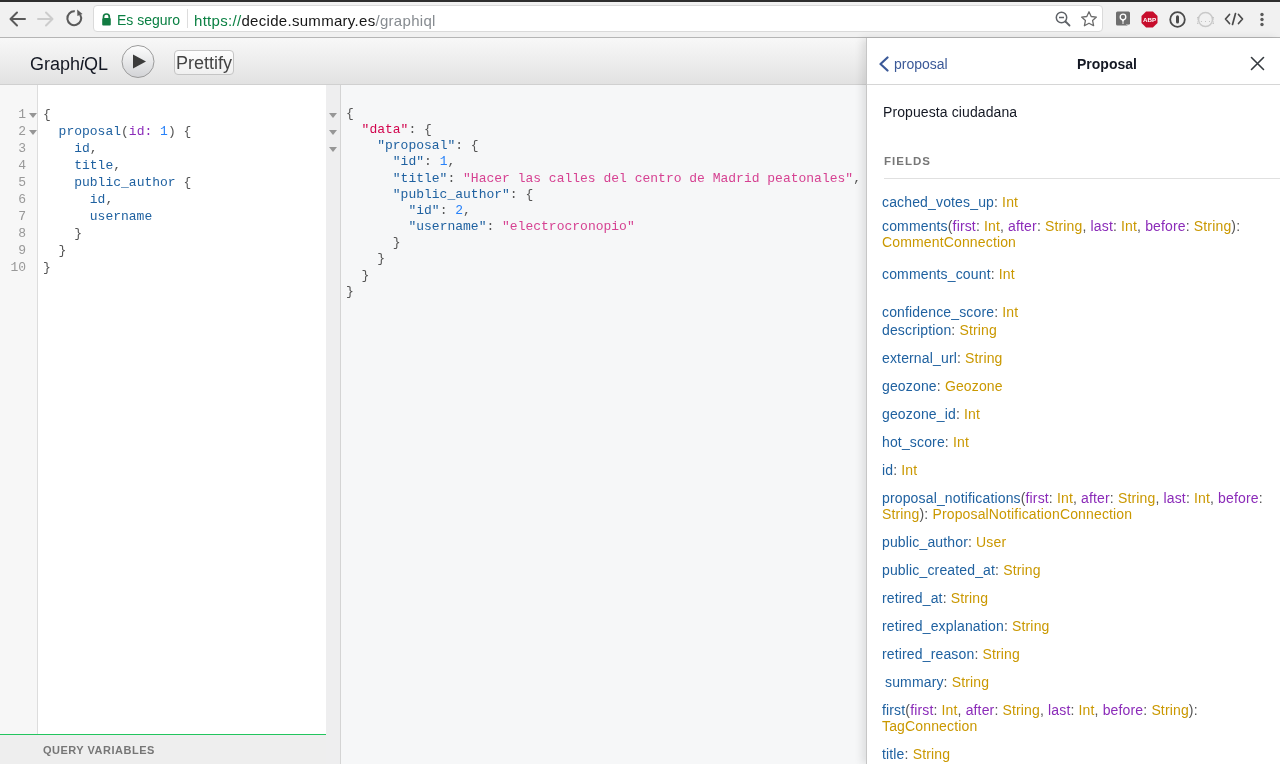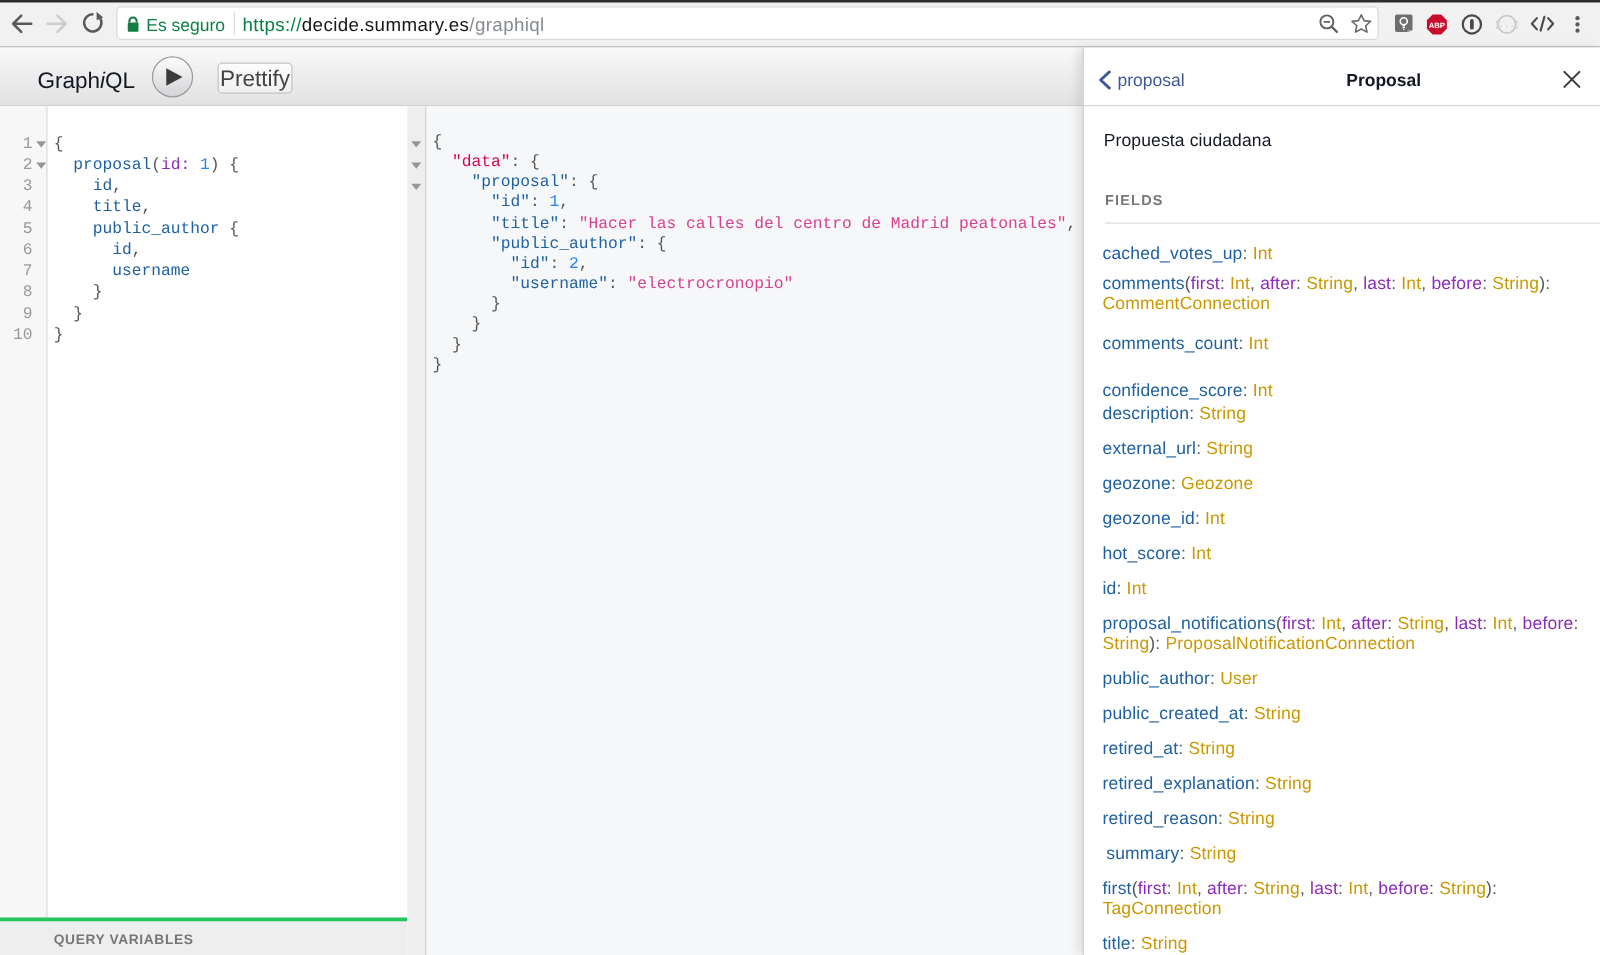--- a/index.html
+++ b/index.html
@@ -124,21 +124,21 @@
   <span class="fn">proposal</span><span class="p">(</span><span class="an">id:</span> <span class="num">1</span><span class="p">) {</span>
     <span class="fn">id</span><span class="p">,</span>
     <span class="fn">title</span><span class="p">,</span>
     <span class="fn">public_author</span> <span class="p">{</span>
       <span class="fn">id</span><span class="p">,</span>
       <span class="fn">username</span>
     <span class="p">}</span>
   <span class="p">}</span>
 <span class="p">}</span></pre>
 
-<div class="abs" style="left:0;top:734px;width:326px;height:30px;background:#eeeeee;border-top:3px solid #22c55e;">
+<div class="abs" style="left:0;top:734px;width:326px;height:30px;background:#eeeeee;border-top:1px solid #22c55e;">
   <div style="position:absolute;left:43px;top:9px;font-size:11px;font-weight:bold;color:#767676;letter-spacing:0.5px;">QUERY VARIABLES</div>
 </div>
 
 <div class="abs" style="left:326px;top:85px;width:540px;height:679px;background:#f6f7f8;">
   <div class="abs" style="left:0;top:0;width:15px;height:679px;background:#eeeeef;border-right:1px solid #d4d4d4;"></div>
 </div>
 
 <div class="abs" style="left:329px;top:112.5px;width:0;height:0;border-left:4.5px solid transparent;border-right:4.5px solid transparent;border-top:5px solid #969696;"></div>
 <div class="abs" style="left:329px;top:129.9px;width:0;height:0;border-left:4.5px solid transparent;border-right:4.5px solid transparent;border-top:5px solid #969696;"></div>
 <div class="abs" style="left:329px;top:147.3px;width:0;height:0;border-left:4.5px solid transparent;border-right:4.5px solid transparent;border-top:5px solid #969696;"></div>

